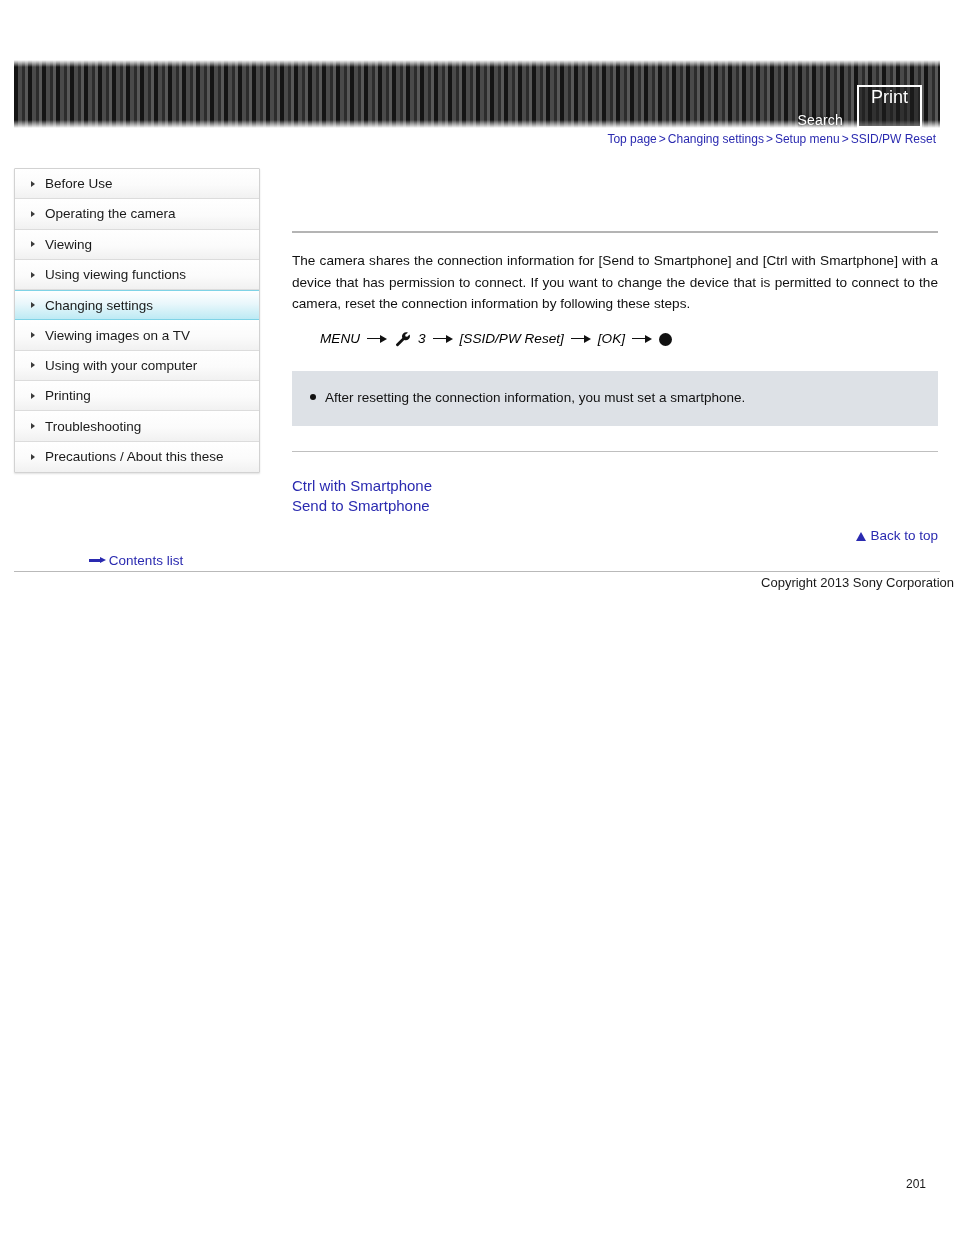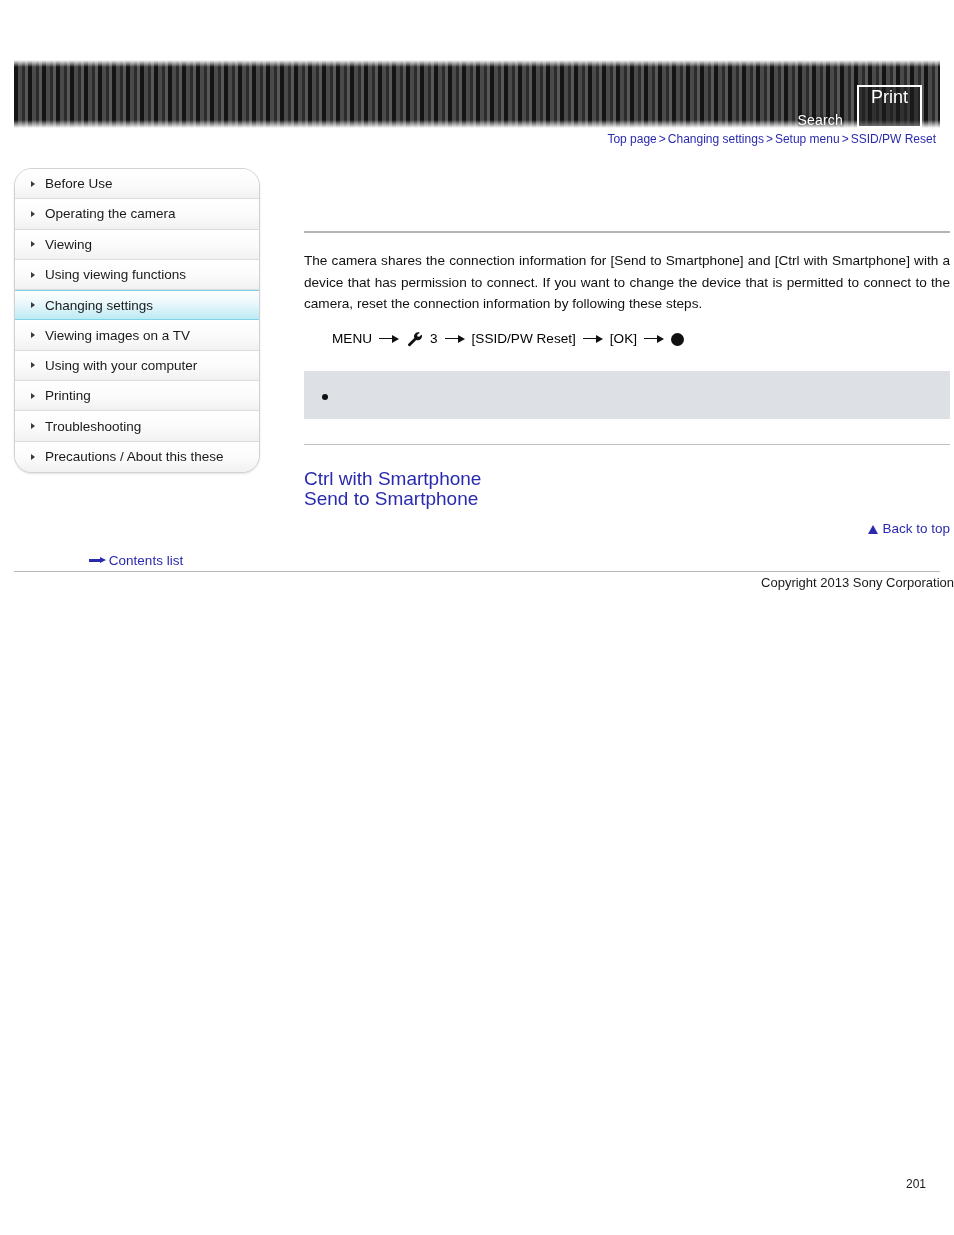--- a/index.html
+++ b/index.html
@@ -80,21 +80,21 @@
   .breadcrumb .sep { color: #2a2ab0; padding: 0 2px; }
 
   
   .sidebar {
     position: absolute;
     left: 14px;
     top: 168px;
     width: 244px;
     background: #fdfdfd;
     border: 1px solid #d2d2d2;
-    border-radius: 18px;
+    border-radius: 1px;
     box-shadow: 0 1px 2px rgba(0,0,0,.12);
     overflow: hidden;
   }
   .nav-item {
     display: flex;
     align-items: center;
     height: 30.3px;
     padding: 0 10px 0 16px;
     font-size: 13.5px;
     color: #1a1a1a;
@@ -148,21 +148,21 @@
     right: 0; top: 0;
     width: 0; height: 0;
     border-left: 6px solid #2a2ab0;
     border-top: 3.5px solid transparent;
     border-bottom: 3.5px solid transparent;
   }
 
   
   .content {
     position: absolute;
-    left: 304px;
+    left: 292px;
     top: 168px;
     width: 646px;
   }
   .rule-top {
     height: 0;
     border-top: 2px solid #b4b4b4;
     margin-top: 63px;
   }
   .body-text {
     font-size: 13.6px;
@@ -173,20 +173,21 @@
   }
   .menu-path {
     font-size: 13.6px;
     line-height: 22px;
     margin-top: 9px;
     padding-left: 28px;
     display: flex;
     align-items: center;
     gap: 7px;
     white-space: nowrap;
+    font-style: italic;
   }
   .menu-path .arrow-r {
     display: inline-block;
     width: 20px;
     height: 9px;
     position: relative;
   }
   .menu-path .arrow-r::before {
     content: "";
     position: absolute;
@@ -237,21 +238,21 @@
   .rule-bottom {
     height: 0;
     border-top: 1px solid #bfbfbf;
     margin-top: 25px;
   }
   .related-links {
     margin-top: 24px;
   }
   .related-links a {
     display: block;
-    font-size: 19px;
+    font-size: 15px;
     line-height: 20px;
     color: #2a2ab0;
     text-decoration: none;
     cursor: pointer;
   }
   .back-to-top {
     margin-top: 12px;
     text-align: right;
     font-size: 13.5px;
     color: #2a2ab0;
@@ -375,20 +376,21 @@
     <span>[SSID/PW Reset]</span>
     <span class="arrow-r"></span>
     <span>[OK]</span>
     <span class="arrow-r"></span>
     <span class="dot-icon"></span>
   </div>
 
   <div class="note-box">
     <div class="note-item">
       <span class="bullet"></span>
+      <span>After resetting the connection information, you must set a smartphone.</span>
     </div>
   </div>
 
   <div class="rule-bottom"></div>
 
   <div class="related-links">
     <a>Ctrl with Smartphone</a>
     <a>Send to Smartphone</a>
   </div>
 

